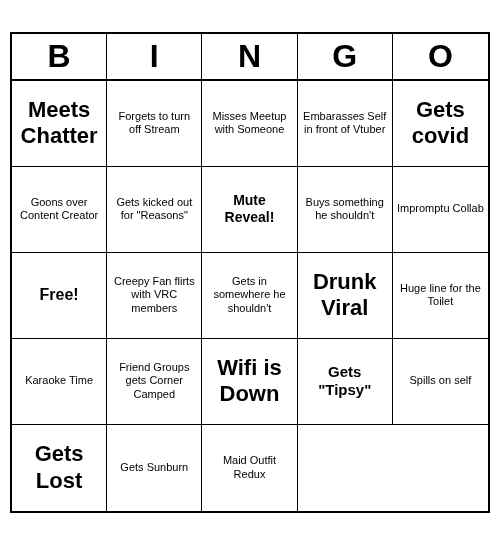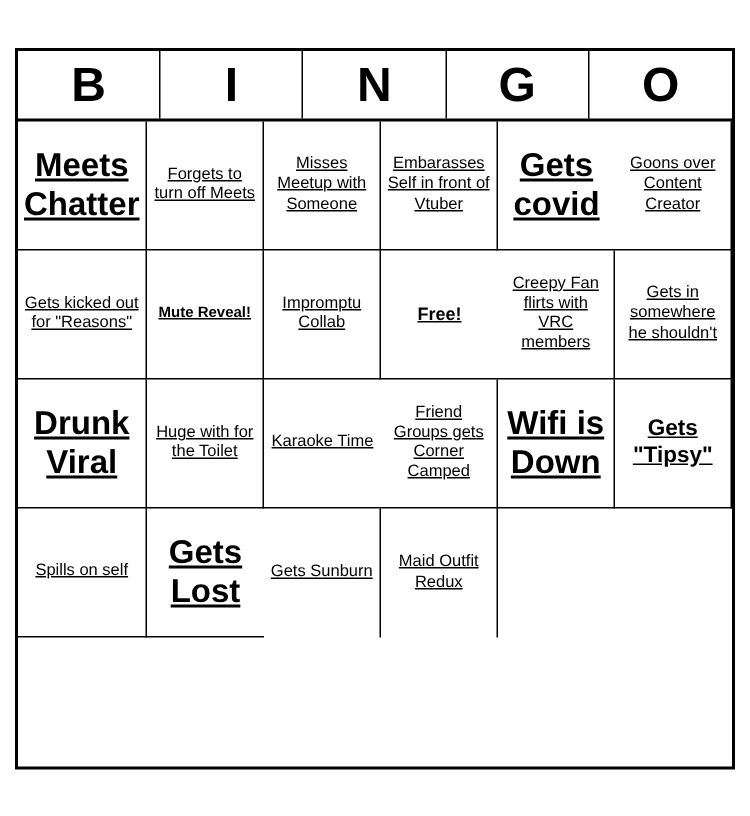--- a/index.html
+++ b/index.html
@@ -27,23 +27,22 @@
       font-size: 32px;
       font-weight: bold;
       padding: 4px 0;
       border-right: 1px solid #000;
     }
     .bingo-header-cell:last-child {
       border-right: none;
     }
     .bingo-grid {
       display: grid;
-      grid-template-columns: repeat(6, 1fr);
+      grid-template-columns: repeat(5, 1fr);
       grid-template-rows: repeat(5, 1fr);
-      text-decoration: underline;
     }
     .bingo-cell {
       border-right: 1px solid #000;
       border-bottom: 1px solid #000;
       text-align: center;
       display: flex;
       align-items: center;
       justify-content: center;
       padding: 4px;
       height: 86px;
@@ -59,77 +58,80 @@
       line-height: 1.2;
     }
     .large-text {
       font-size: 22px;
       font-weight: bold;
     }
     .small-text {
       font-size: 11px;
     }
     .free-cell {
-      font-size: 12px;
+      font-size: 16px;
       font-weight: bold;
     }
   </style>
 </head>
 <body>
 
 <div class="bingo-card">
   <div class="bingo-header">
   <div class="bingo-header-cell">B</div>
       <div class="bingo-header-cell">I</div>
       <div class="bingo-header-cell">N</div>
       <div class="bingo-header-cell">G</div>
       <div class="bingo-header-cell">O</div>
     </div>
   <div class="bingo-grid">
   <div class="bingo-cell">
         <span class="large-text">Meets Chatter</span>
       </div>
       <div class="bingo-cell">
-        <span class="small-text">Forgets to turn off Meets</span>
+        <span class="small-text">Forgets to turn off Stream</span>
       </div>
       <div class="bingo-cell">
         <span class="small-text">Misses Meetup with Someone</span>
       </div>
       <div class="bingo-cell">
         <span class="small-text">Embarasses Self in front of Vtuber</span>
       </div>
       <div class="bingo-cell">
         <span class="large-text">Gets covid</span>
       </div>
       <div class="bingo-cell">
         <span class="small-text">Goons over Content Creator</span>
       </div>
       <div class="bingo-cell">
         <span class="small-text">Gets kicked out for "Reasons"</span>
       </div>
       <div class="bingo-cell">
-        <span style="font-size: 10px; font-weight: bold;">Mute Reveal!</span>
+        <span style="font-size: 14px; font-weight: bold;">Mute Reveal!</span>
+      </div>
+      <div class="bingo-cell">
+        <span class="small-text">Buys something he shouldn't</span>
       </div>
       <div class="bingo-cell">
         <span class="small-text">Impromptu Collab</span>
       </div>
       <div class="bingo-cell">
         <span class="free-cell">Free!</span>
       </div>
       <div class="bingo-cell">
         <span class="small-text">Creepy Fan flirts with VRC members</span>
       </div>
       <div class="bingo-cell">
         <span class="small-text">Gets in somewhere he shouldn't</span>
       </div>
       <div class="bingo-cell">
         <span class="large-text">Drunk Viral</span>
       </div>
       <div class="bingo-cell">
-        <span class="small-text">Huge with for the Toilet</span>
+        <span class="small-text">Huge line for the Toilet</span>
       </div>
       <div class="bingo-cell">
         <span class="small-text">Karaoke Time</span>
       </div>
       <div class="bingo-cell">
         <span class="small-text">Friend Groups gets Corner Camped</span>
       </div>
       <div class="bingo-cell">
         <span class="large-text">Wifi is Down</span>
       </div>

